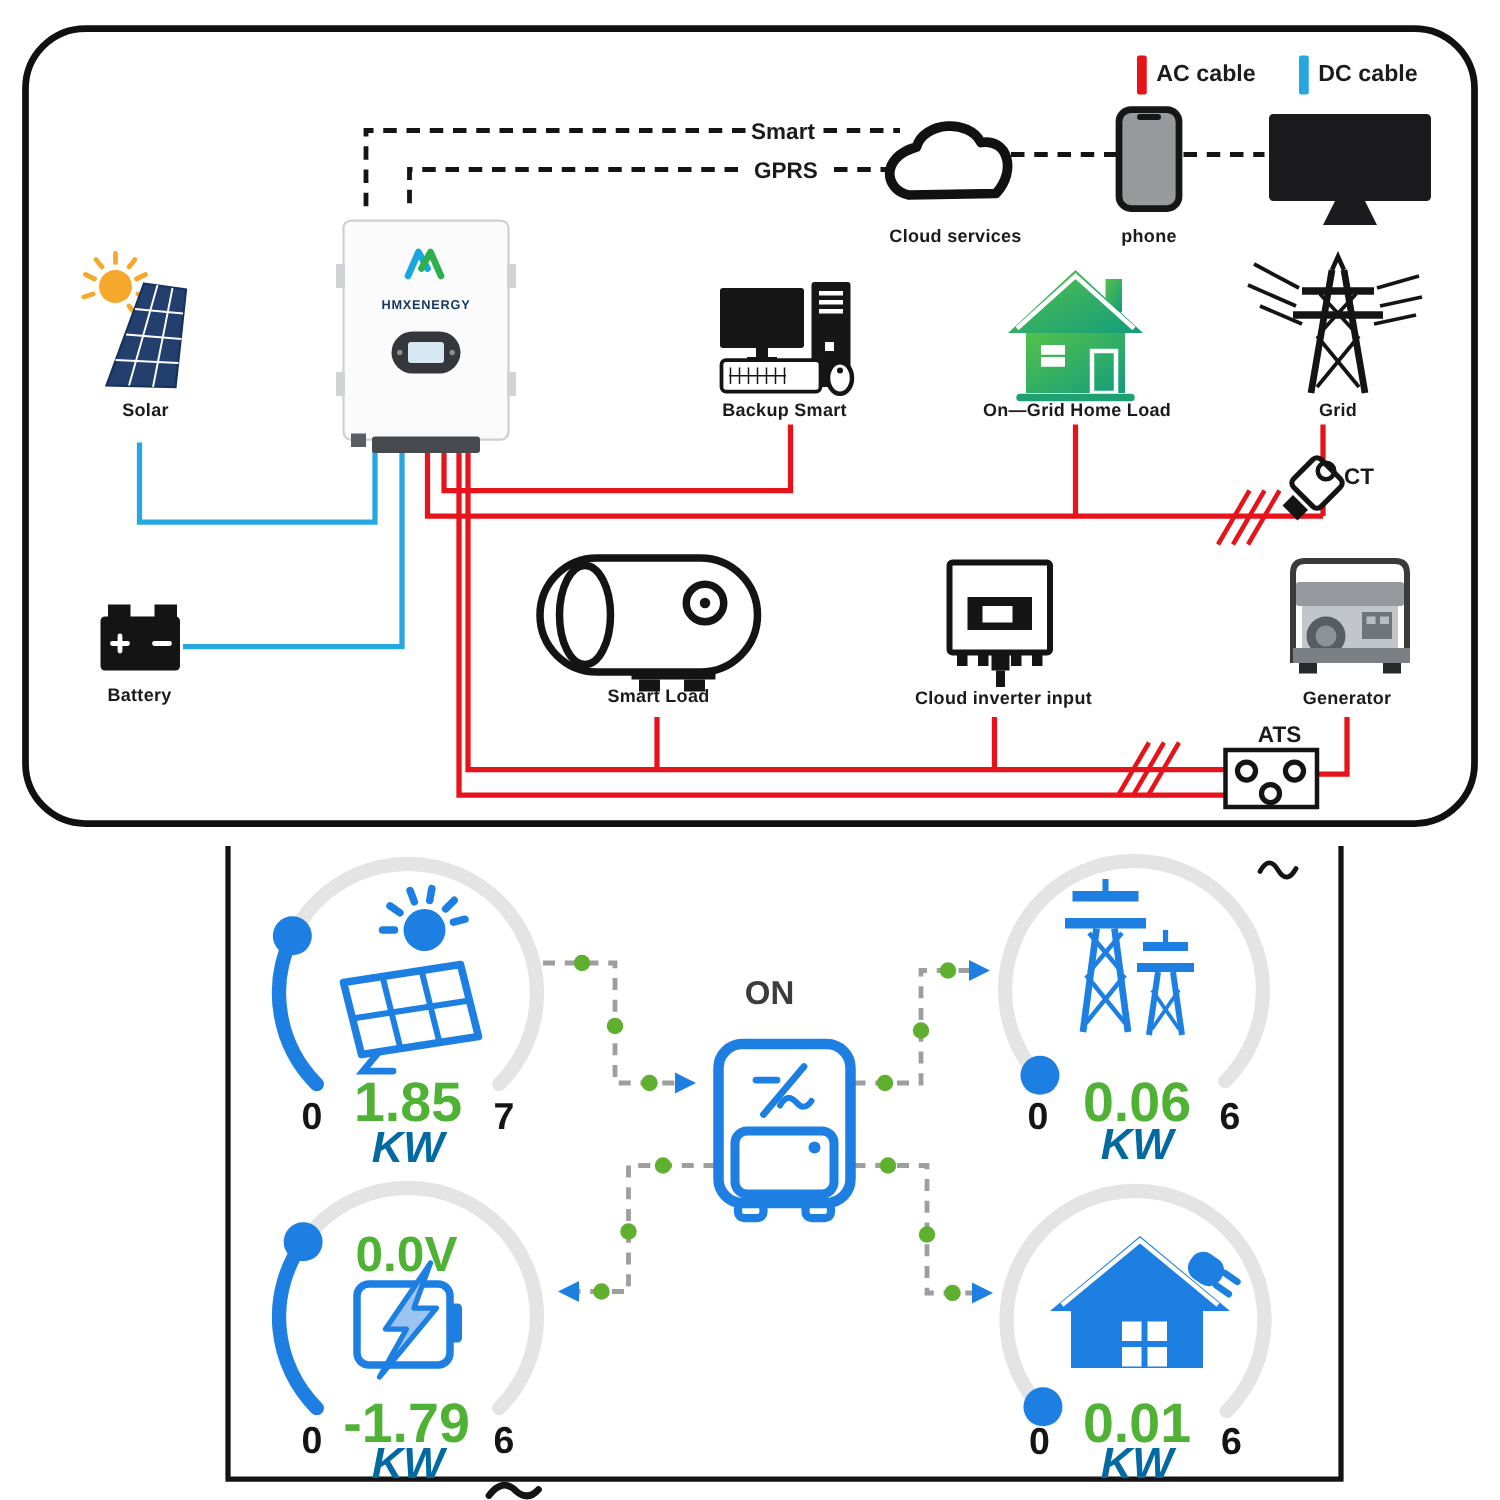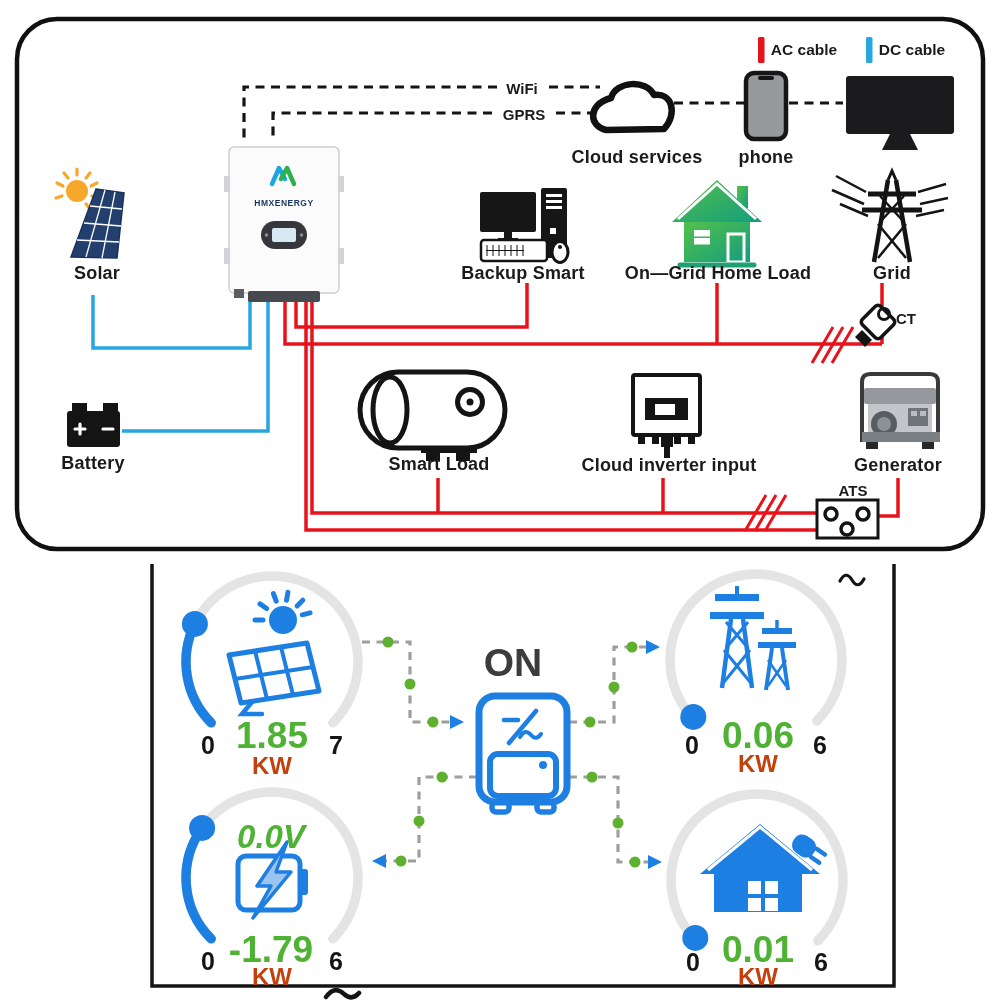--- a/index.html
+++ b/index.html
@@ -1,29 +1,29 @@
 <!DOCTYPE html>
 <html><head>
 <meta charset="utf-8">
 <style>
   html,body{margin:0;padding:0;background:#fff;}
   .stage{position:relative;width:1000px;height:1000px;background:#fff;overflow:hidden;
          font-family:"Liberation Sans", sans-serif;}
   .stage svg{position:absolute;left:0;top:0;}
   .lbl{position:absolute;transform:translate(-50%,-50%);font-weight:700;color:#1b1b1b;
        white-space:nowrap;line-height:1;}
-  .devlbl{font-size:18px;letter-spacing:.2px;text-align:center;}
+  .devlbl{font-size:12px;letter-spacing:.2px;text-align:center;}
   .smalllbl{font-size:15px;}
   .legendlbl{font-size:15.5px;}
   .brand{font-size:8.5px;letter-spacing:.5px;color:#16355e;}
   .gval{font-size:37px;color:#4fb235;}
   .gminmax{font-size:25px;color:#151515;}
-  .gkw{font-size:24px;font-weight:600;color:#c2410c;}
-  .gvolt{font-size:33px;color:#4fb235;font-style:italic;}
-  .onlbl{font-size:39px;font-weight:600;color:#3c3c3c;}
+  .gkw{font-size:29px;font-weight:600;color:#0369a1;font-style:italic;}
+  .gvolt{font-size:33px;color:#4fb235;}
+  .onlbl{font-size:22px;font-weight:600;color:#3c3c3c;}
 </style>
 </head>
 <body>
 
 <div class="stage">
 
 <svg width="1000" height="1000" viewBox="0 0 1000 1000">
   <defs>
     <linearGradient id="gg" x1="0" y1="0" x2="1" y2="1">
       <stop offset="0" stop-color="#54c14b"></stop>
@@ -357,21 +357,21 @@
     <line x1="504" y1="720" x2="518" y2="720" stroke-width="4.5" stroke-linecap="round"></line>
     <line x1="509" y1="743" x2="536" y2="711" stroke-width="4.5" stroke-linecap="round"></line>
     <path d="M 520,737 q 5,-9 11,-2 q 5,6 10,-1" stroke-width="4" stroke-linecap="round"></path>
     <rect x="490" y="754" width="66" height="42" rx="8" stroke-width="6"></rect>
     <circle cx="543" cy="765" r="4" fill="#1e7fe2" stroke="none"></circle>
     <rect x="492" y="802" width="17" height="10" rx="4" stroke-width="5.5"></rect>
     <rect x="537" y="802" width="17" height="10" rx="4" stroke-width="5.5"></rect>
   </g>
 </svg>
 
-<div class="lbl smalllbl" style="left:522px;top:88px">WiFi</div>
+<div class="lbl smalllbl" style="left:522px;top:88px">Smart</div>
 <div class="lbl smalllbl" style="left:524px;top:114px">GPRS</div>
 <div class="lbl devlbl" style="left:637px;top:157px">Cloud services</div>
 <div class="lbl devlbl" style="left:766px;top:157px">phone</div>
 <div class="lbl legendlbl" style="left:804px;top:50px">AC cable</div>
 <div class="lbl legendlbl" style="left:912px;top:50px">DC cable</div>
 <div class="lbl devlbl" style="left:97px;top:273px">Solar</div>
 <div class="lbl brand" style="left:284px;top:203px">HMXENERGY</div>
 <div class="lbl devlbl" style="left:523px;top:273px">Backup Smart</div>
 <div class="lbl devlbl" style="left:718px;top:273px">On—Grid Home Load</div>
 <div class="lbl devlbl" style="left:892px;top:273px">Grid</div>

